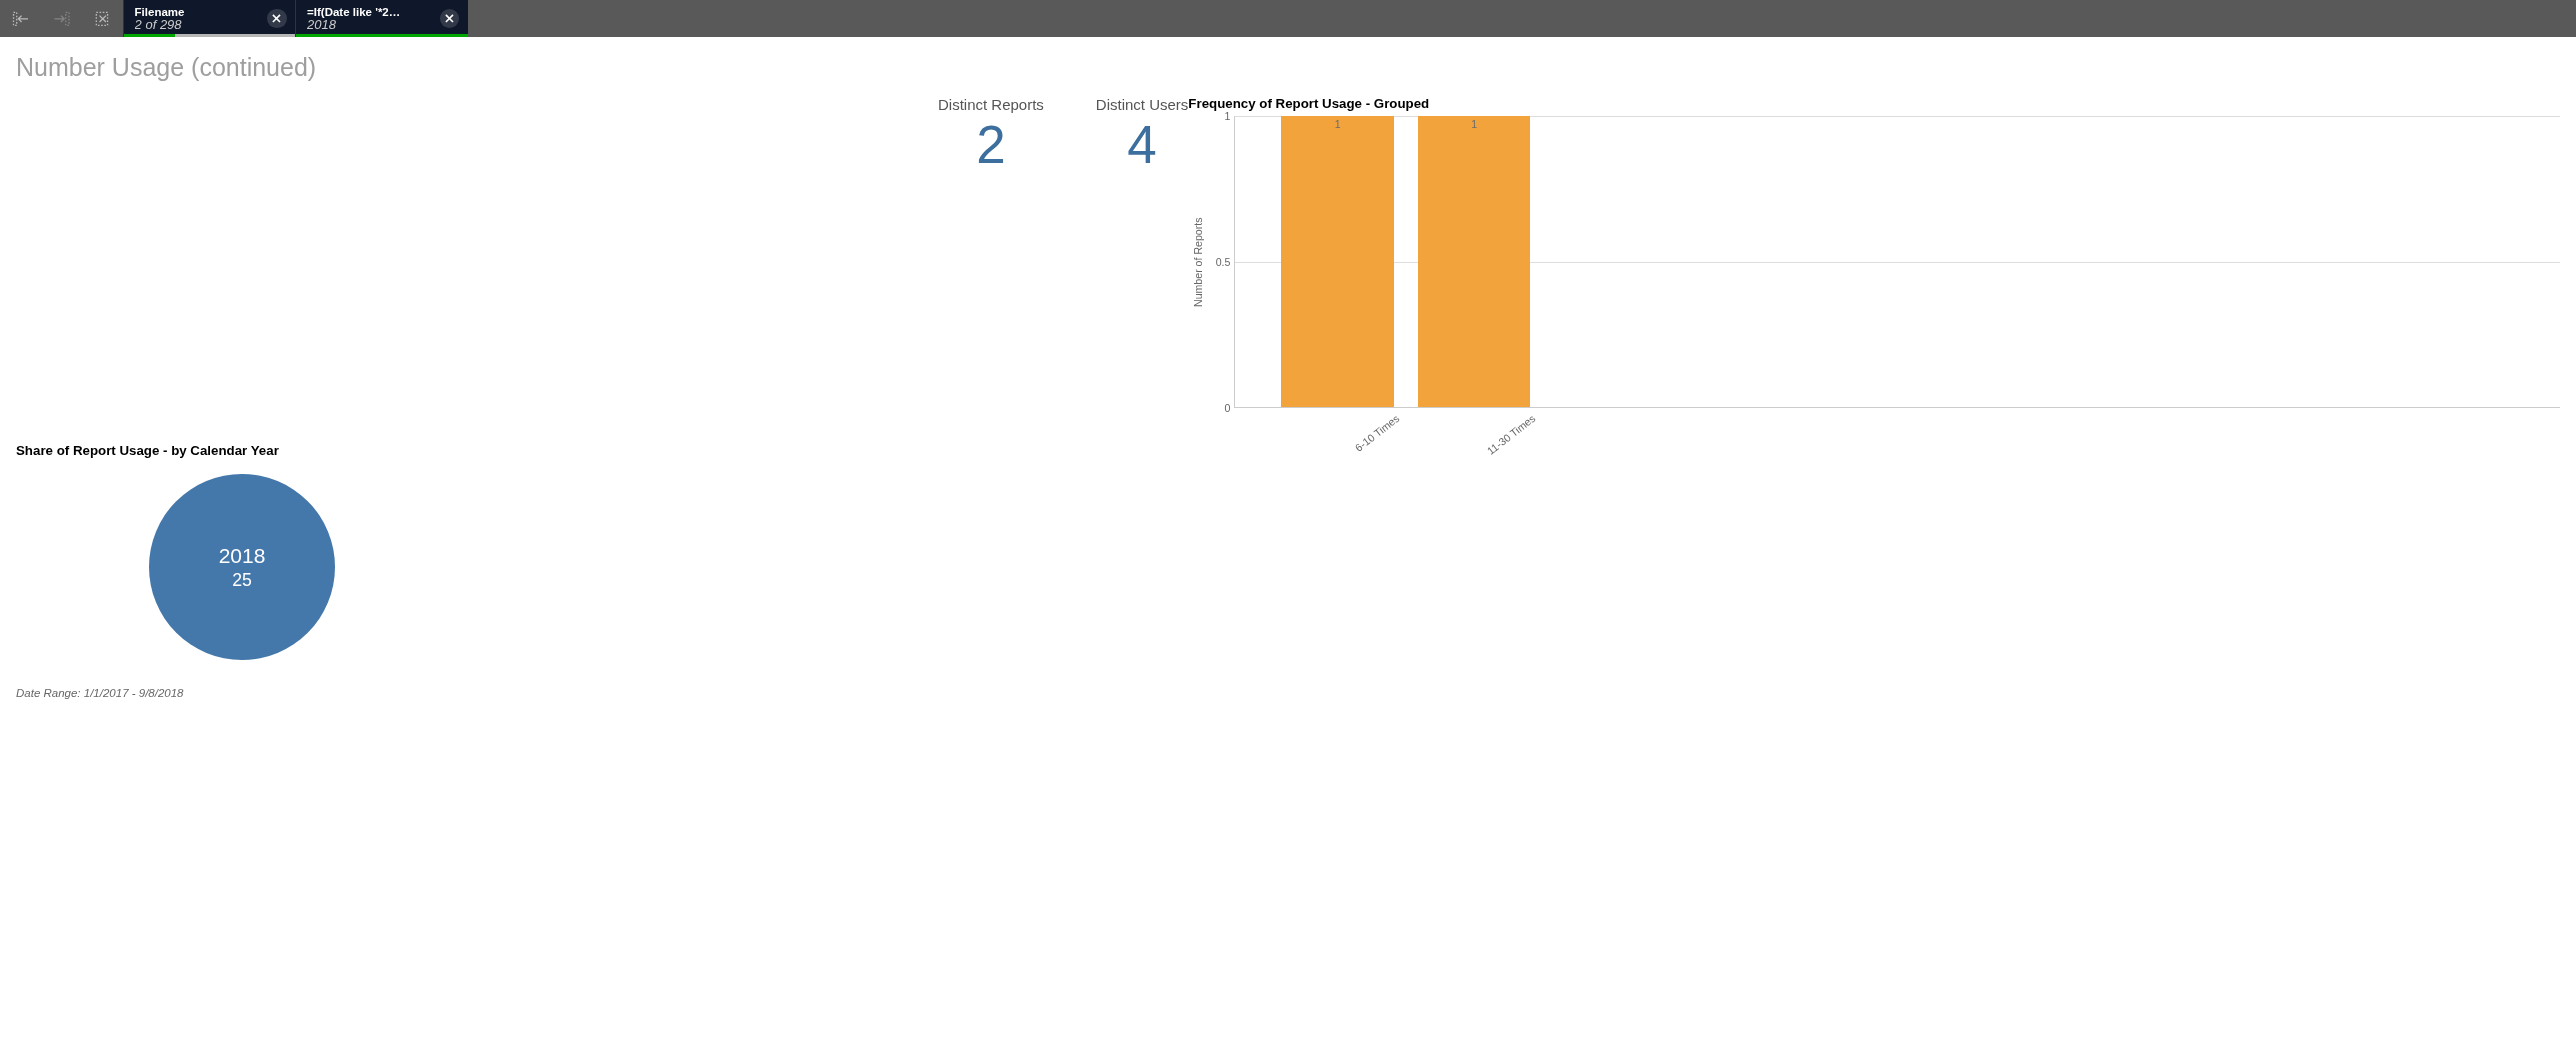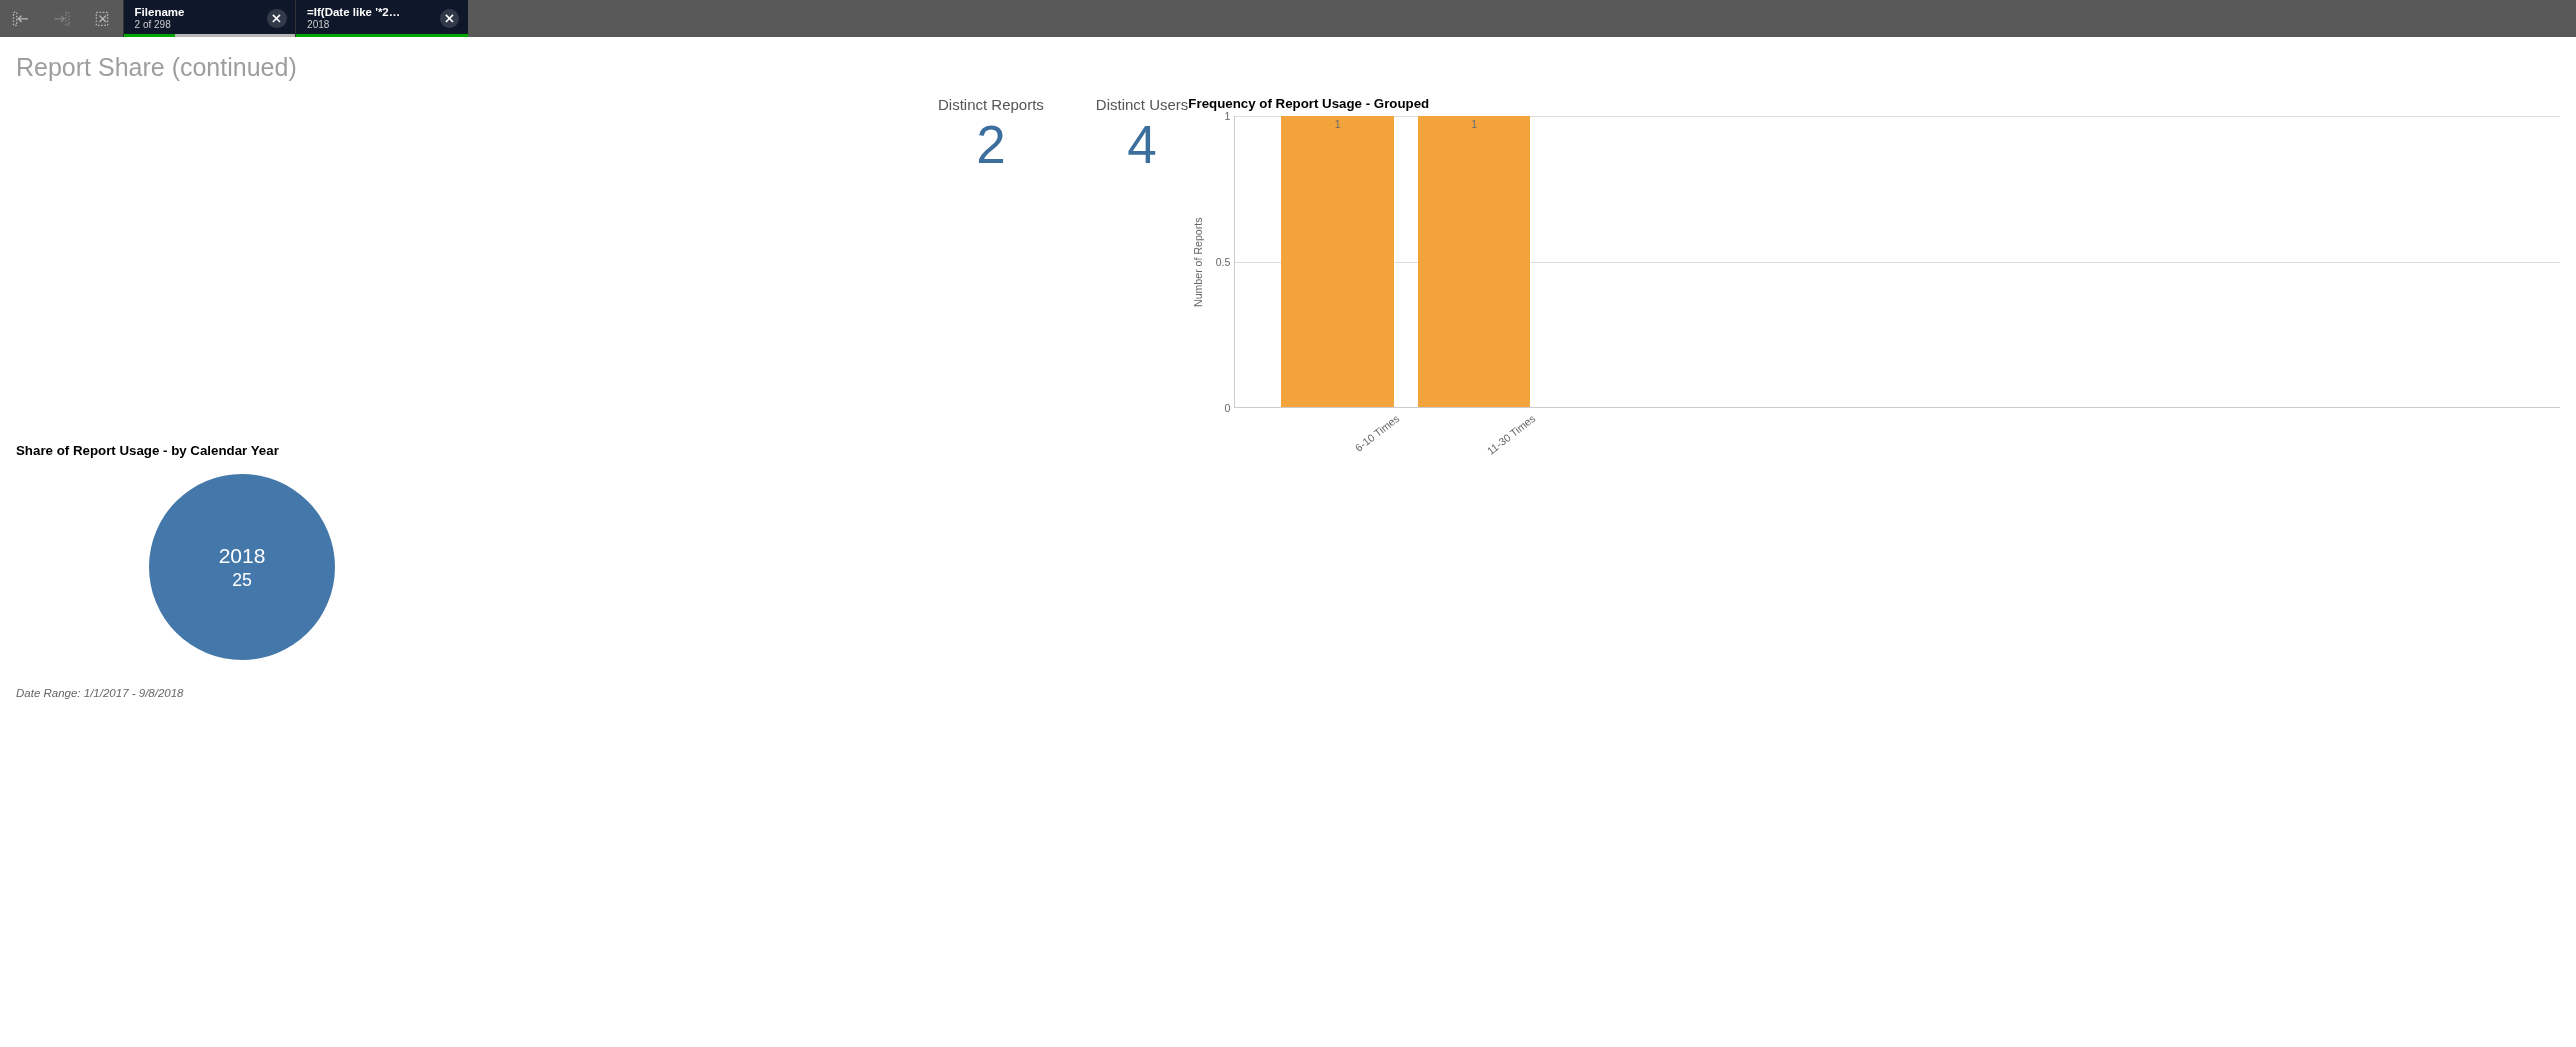--- a/index.html
+++ b/index.html
@@ -42,23 +42,24 @@
     color: #fff;
     font-weight: 600;
     font-size: 11.5px;
     line-height: 13.3px;
     white-space: nowrap;
     overflow: hidden;
     text-overflow: ellipsis;
   }
   .selection-chip .chip-sub {
     color: #ccc;
-    font-size: 10px;
+    font-size: 13px;
     line-height: 12.4px;
     white-space: nowrap;
+    font-style: italic;
   }
   .chip-close {
     width: 19.5px;
     height: 19.5px;
     border-radius: 50%;
     background: rgba(255,255,255,0.15);
     margin-left: 7px;
     display: flex;
     align-items: center;
     justify-content: center;
@@ -275,21 +276,21 @@
     <div class="chip-close">
       <svg width="8.9" height="8.9" viewBox="0 0 10 10">
           <path d="M1 1l8 8M9 1l-8 8" stroke="#fff" stroke-width="1.8"></path>
         </svg>
     </div>
     <div class="chip-bar"></div>
   </div>
 </div>
 
 <div class="sheet">
-  <div class="page-title">Report Share (continued)</div>
+  <div class="page-title">Number Usage (continued)</div>
 
   <div class="upper">
 
     <div class="kpis">
       <div class="kpi">
         <div class="kpi-label">Distinct Reports</div>
         <div class="kpi-value">2</div>
       </div>
       <div class="kpi">
         <div class="kpi-label">Distinct Users</div>

